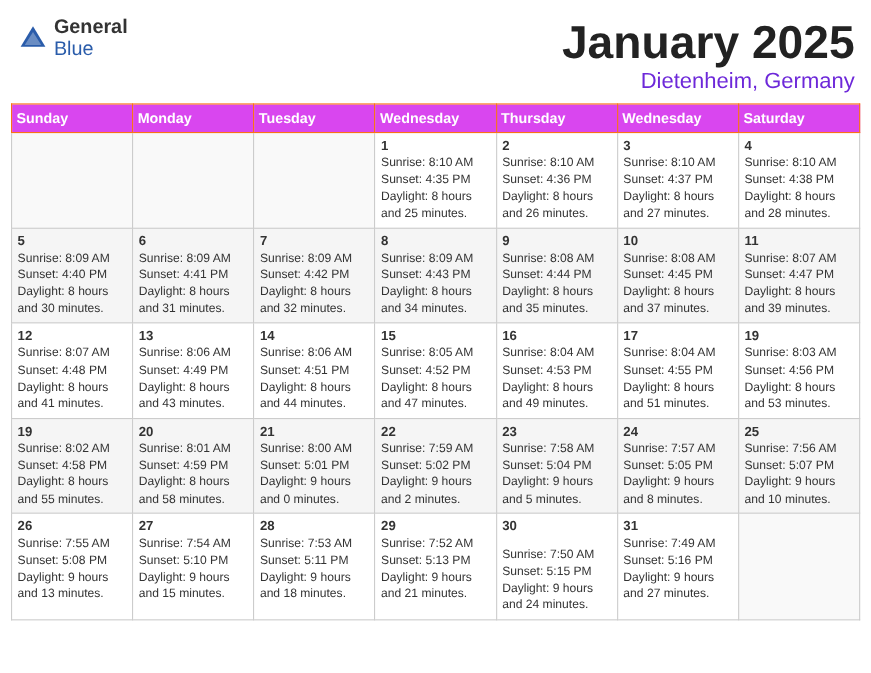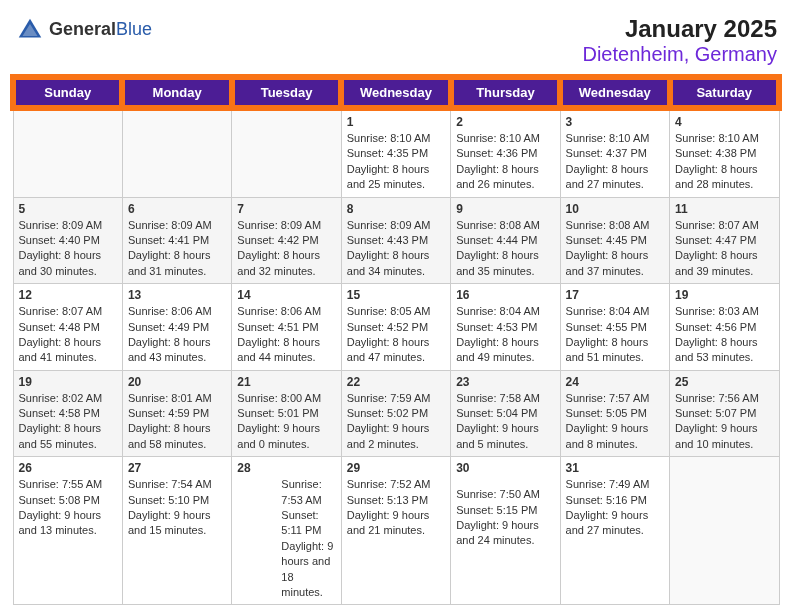--- a/index.html
+++ b/index.html
@@ -16,21 +16,21 @@
       align-items: flex-start;
       margin-bottom: 8px;
       padding: 5px 5px 0 5px;
     }
     .logo {
       display: flex;
       align-items: center;
     }
     .logo-text {
       display: flex;
-      flex-direction: row;
+      flex-direction: column;
       line-height: 1.1;
     }
     .logo-general {
       font-size: 18px;
       font-weight: bold;
       color: #333;
     }
     .logo-blue {
       font-size: 18px;
       font-weight: normal;
@@ -38,40 +38,40 @@
     }
     .logo-icon {
       width: 30px;
       height: 30px;
       margin-right: 4px;
     }
     .title-block {
       text-align: right;
     }
     .month-title {
-      font-size: 24px;
+      font-size: 42px;
       font-weight: bold;
       color: #222;
     }
     .subtitle {
       font-size: 20px;
       color: #6d28d9;
     }
     .calendar {
       width: 100%;
       border-collapse: collapse;
       border: 1px solid #ccc;
     }
     .calendar th {
-      background: #4c1d95;
+      background: #d946ef;
       color: #fff;
       padding: 5px 4px;
       font-size: 13px;
-      text-align: center;
-      border: 6px solid #f97316;
+      text-align: left;
+      border: 1px solid #f97316;
     }
     .calendar td {
       vertical-align: top;
       padding: 4px 5px;
       border: 1px solid #ccc;
       font-size: 10.5px;
       color: #333;
       width: calc(100% / 7);
       min-height: 80px;
       background: #fff;
@@ -299,21 +299,21 @@
 Daylight: 9 hours and 13 minutes.</div>
         </td>
         <td>
           <span class="day-num">27</span>
           <div class="day-info" style="white-space: pre-line;">Sunrise: 7:54 AM
 Sunset: 5:10 PM
 Daylight: 9 hours and 15 minutes.</div>
         </td>
         <td>
           <span class="day-num">28</span>
-          <div class="day-info" style="white-space: pre-line; margin-left: 44px;">Sunrise: 7:53 AM
+          <div class="day-info" style="white-space: pre-line;">Sunrise: 7:53 AM
 Sunset: 5:11 PM
 Daylight: 9 hours and 18 minutes.</div>
         </td>
         <td>
           <span class="day-num">29</span>
           <div class="day-info" style="white-space: pre-line;">Sunrise: 7:52 AM
 Sunset: 5:13 PM
 Daylight: 9 hours and 21 minutes.</div>
         </td>
         <td>

